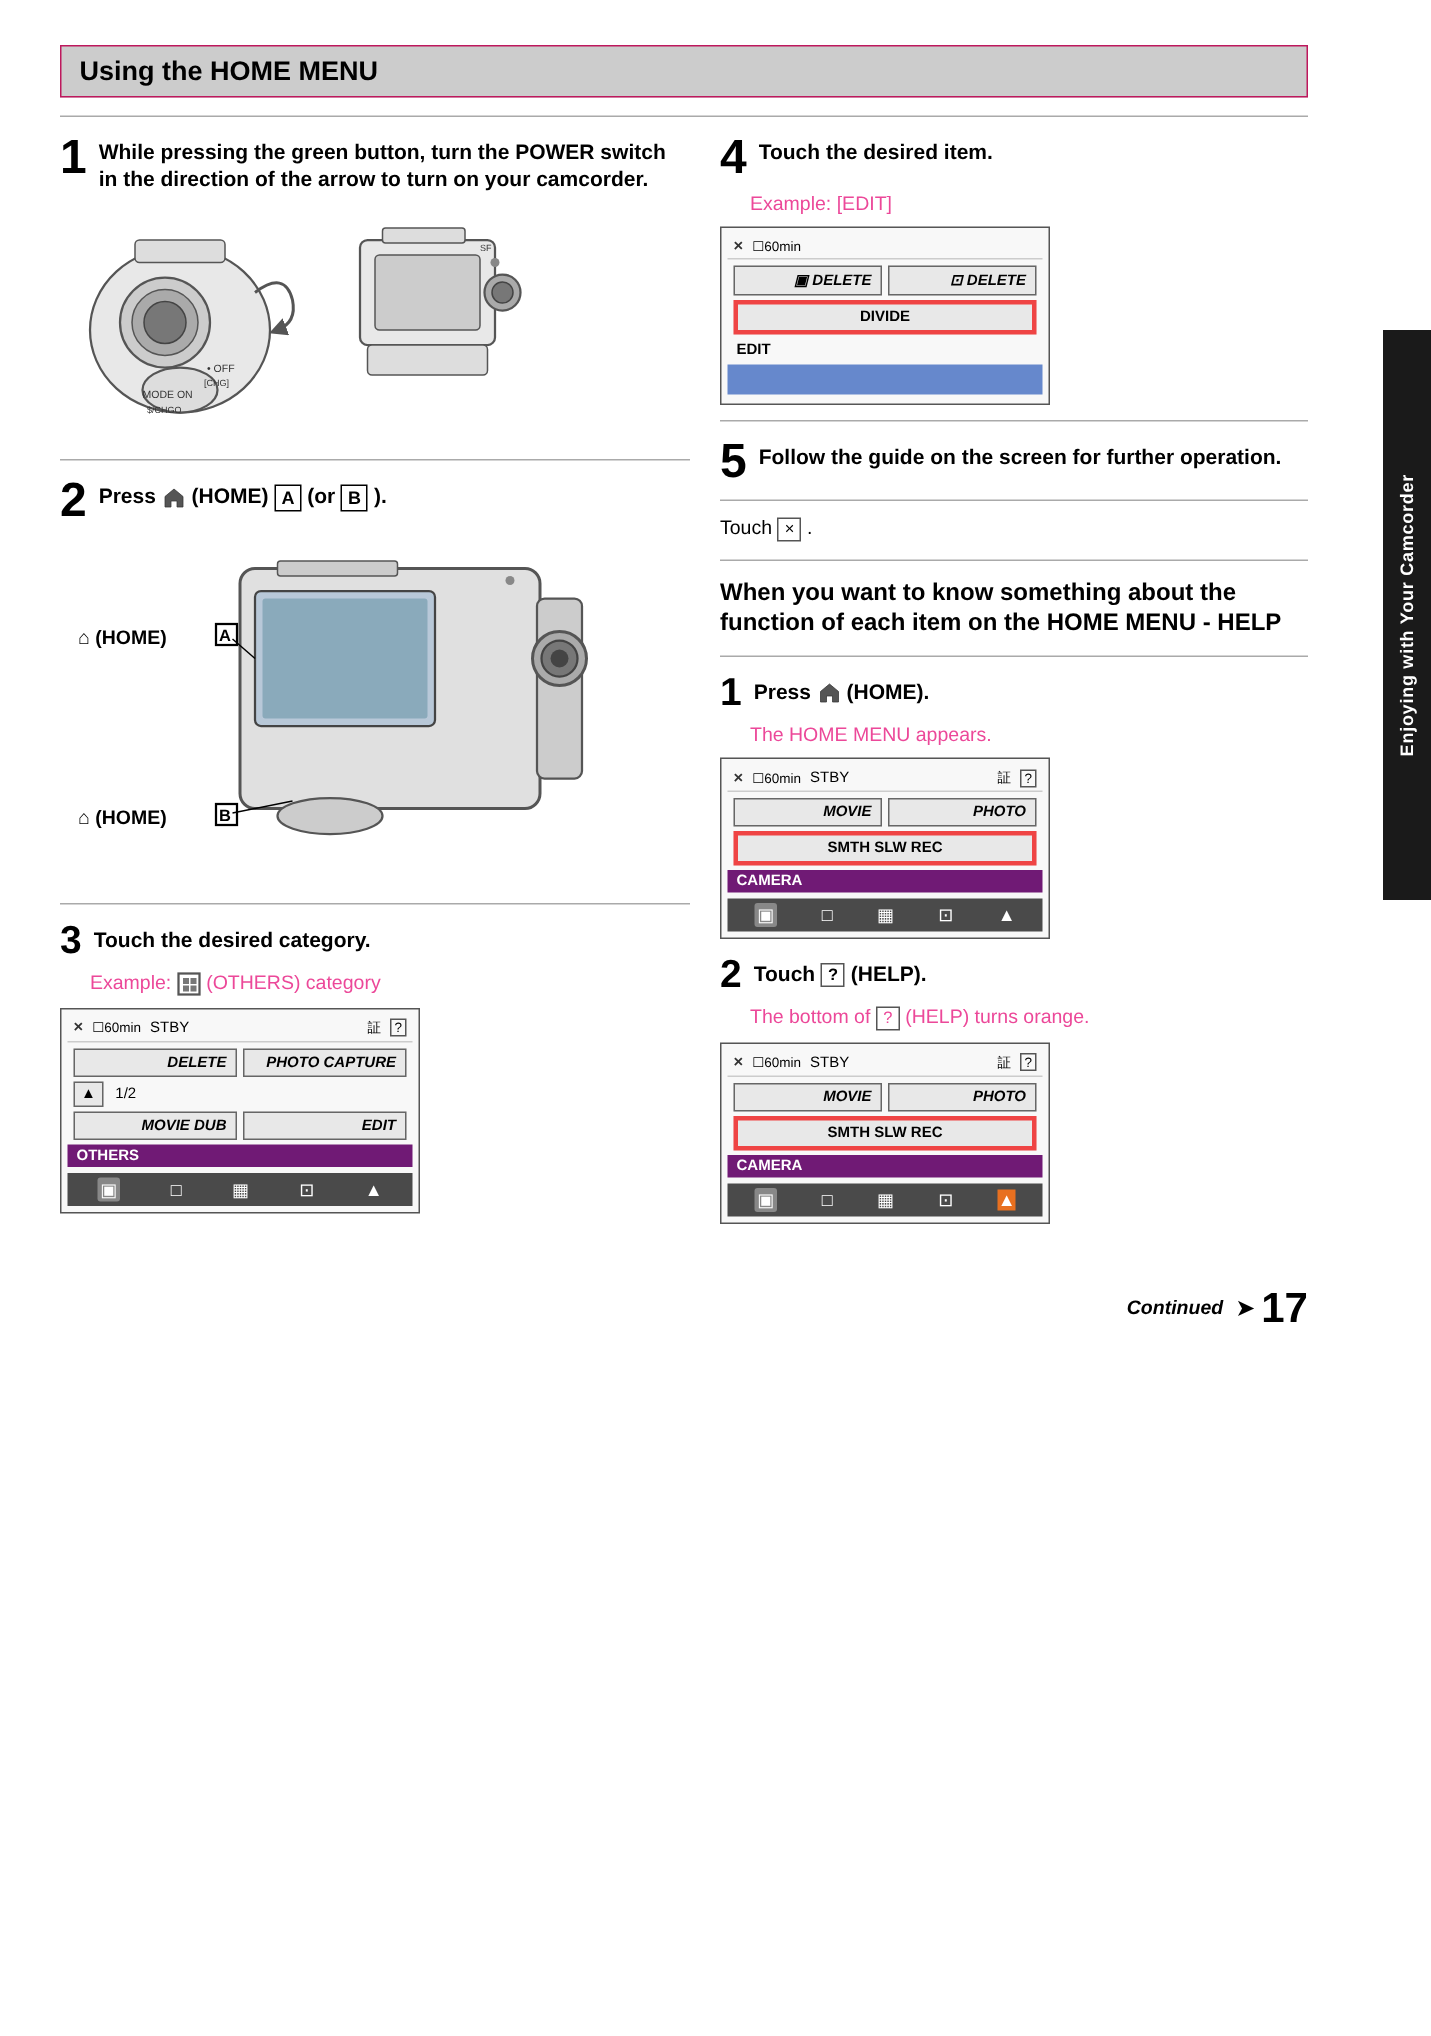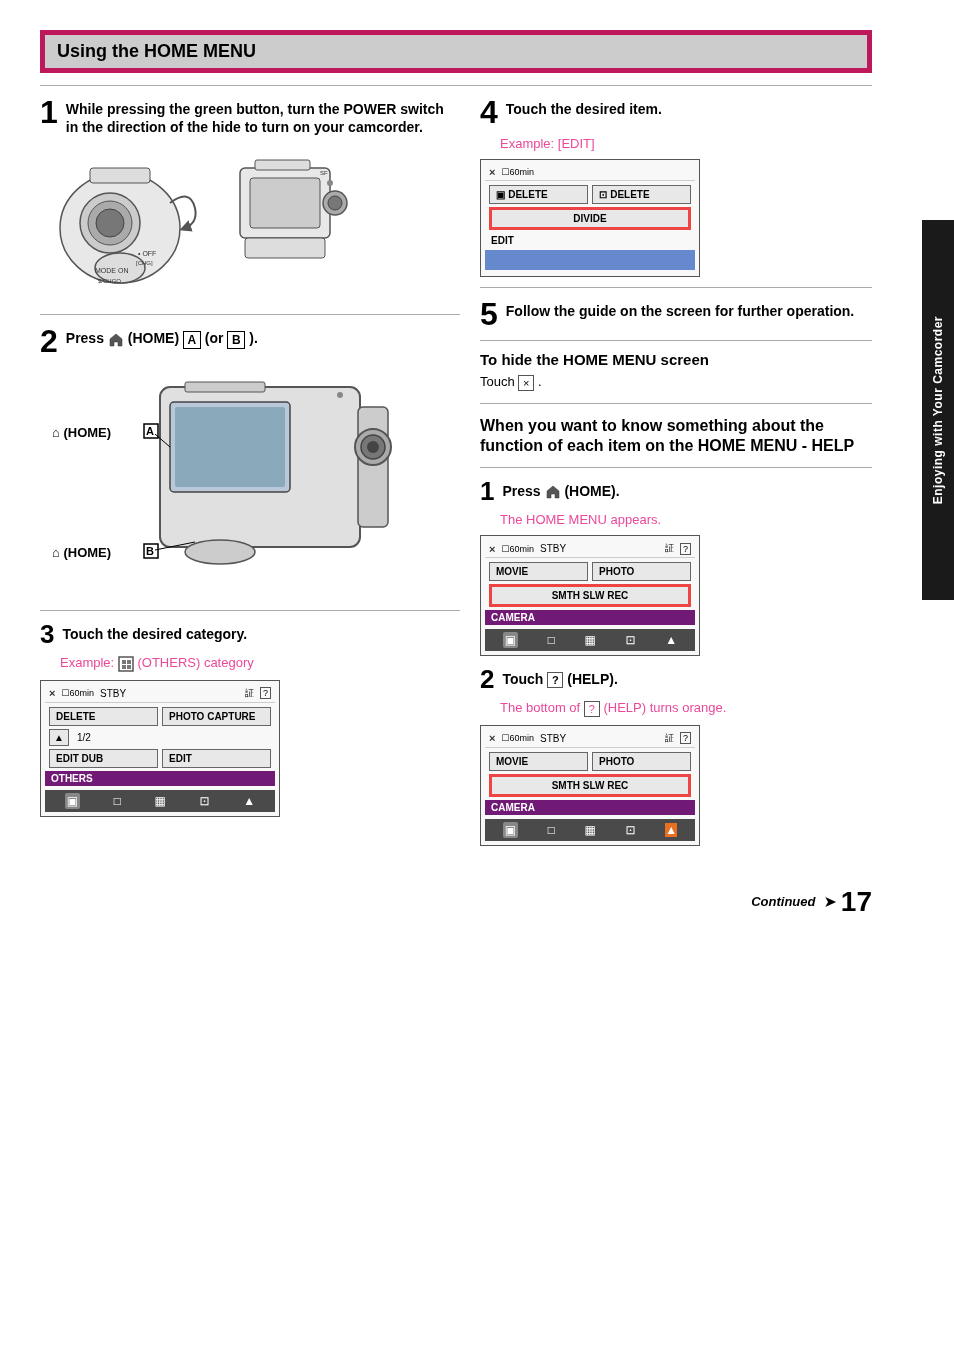--- a/index.html
+++ b/index.html
@@ -58,21 +58,21 @@
       width: 420px;
       flex-shrink: 0;
     }
     .col-right {
       flex: 1;
     }
 
     
     .section-title-box {
       background: #ccc;
-      border: 5px solid #be185d;
+      border: 1px solid #be185d;
       padding: 6px 12px;
       font-size: 18px;
       font-weight: bold;
       margin-bottom: 12px;
     }
 
     hr.divider {
       border: none;
       border-top: 1px solid #aaa;
       margin: 10px 0;
@@ -188,21 +188,22 @@
       gap: 4px;
       margin: 3px 4px;
     }
     .screen-btn {
       border: 1px solid #666;
       background: #e8e8e8;
       padding: 3px 6px;
       font-size: 10px;
       font-weight: bold;
       flex: 1;
-      text-align: left;
+      text-align: right;
+      font-style: italic;
     }
     .screen-btn-wide {
       border: 3px solid #ef4444;
       background: #e8e8e8;
       padding: 3px 6px;
       font-size: 10px;
       font-weight: bold;
       text-align: center;
       margin: 3px 4px;
     }
@@ -355,21 +356,21 @@
     <div class="section-title-box">Using the HOME MENU</div>
 
     <hr class="divider">
 
     <div class="two-col">
 
       <div class="col-left">
 
         <div class="step-heading">
           <span class="step-number">1</span>
-          <span class="step-text">While pressing the green button, turn the POWER switch in the direction of the hide to turn on your camcorder.</span>
+          <span class="step-text">While pressing the green button, turn the POWER switch in the direction of the arrow to turn on your camcorder.</span>
         </div>
 
         <div class="camcorder-image-area">
 
           <svg class="cam-sketch" viewBox="0 0 180 150">
 
             <ellipse cx="80" cy="80" rx="60" ry="55" fill="#e8e8e8" stroke="#555" stroke-width="1.5"></ellipse>
 
             <circle cx="70" cy="75" r="30" fill="#ccc" stroke="#555" stroke-width="1.5"></circle>
             <circle cx="70" cy="75" r="22" fill="#aaa" stroke="#555" stroke-width="1"></circle>
@@ -496,21 +497,21 @@
           </div>
           <div class="screen-btn-row">
             <div class="screen-btn">DELETE</div>
             <div class="screen-btn">PHOTO CAPTURE</div>
           </div>
           <div class="screen-nav-row">
             <div class="screen-nav-btn">▲</div>
             <span class="screen-page-num">1/2</span>
           </div>
           <div class="screen-btn-row">
-            <div class="screen-btn">EDIT DUB</div>
+            <div class="screen-btn">MOVIE DUB</div>
             <div class="screen-btn">EDIT</div>
           </div>
           <div class="screen-label-bar">OTHERS</div>
           <div class="screen-footer">
             <span class="screen-footer-icon active">▣</span>
             <span class="screen-footer-icon">□</span>
             <span class="screen-footer-icon">▦</span>
             <span class="screen-footer-icon">⊡</span>
             <span class="screen-footer-icon">▲</span>
           </div>
@@ -542,21 +543,20 @@
 
         <hr class="divider">
 
         <div class="step-heading">
           <span class="step-number">5</span>
           <span class="step-text">Follow the guide on the screen for further operation.</span>
         </div>
 
         <hr class="divider">
 
-        <div class="sub-section-heading">To hide the HOME MENU screen</div>
         <div style="font-size:13px;margin-bottom:12px;">
           <span>Touch</span>
           <span class="x-box">×</span>
           <span>.</span>
         </div>
 
         <hr class="divider">
 
         <div class="help-section-heading">When you want to know something about the function of each item on the HOME MENU - HELP</div>
 

